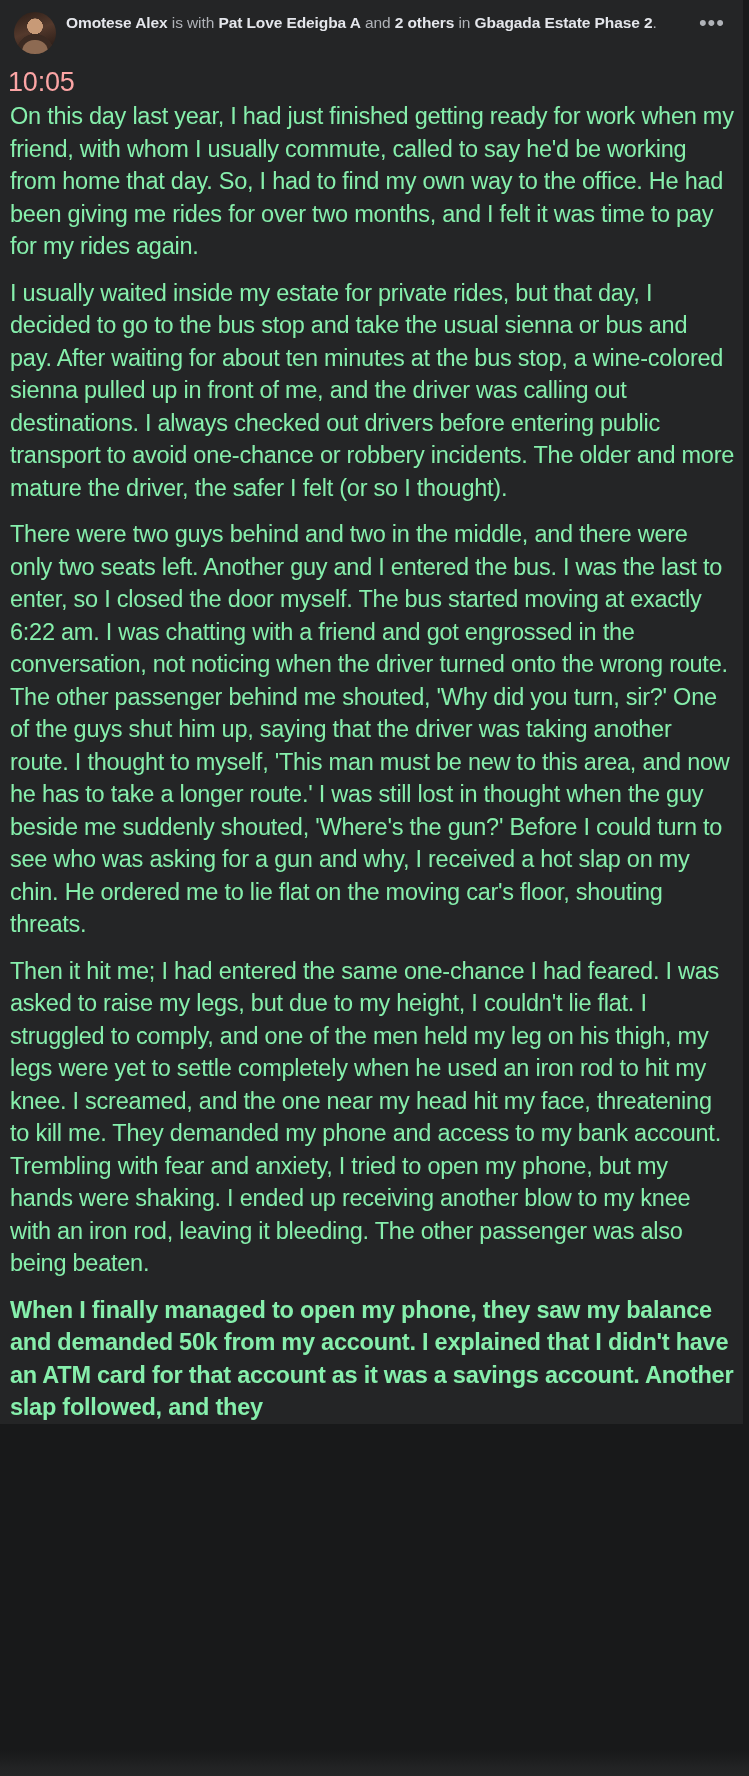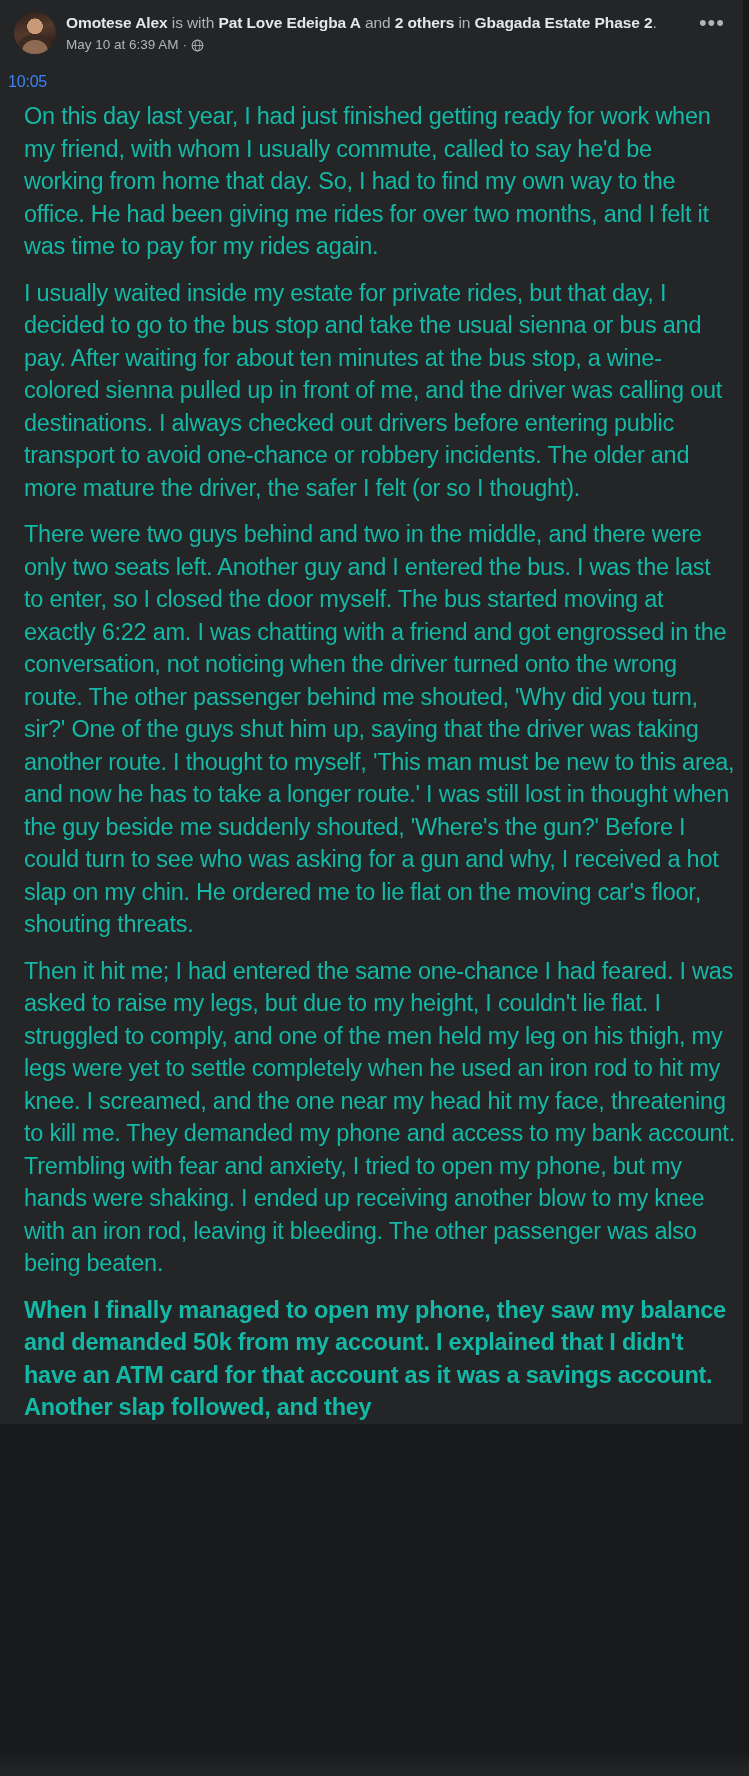--- a/index.html
+++ b/index.html
@@ -83,34 +83,34 @@
     flex: 0 0 auto;
     color: #b0b3b8;
     font-size: 22px;
     line-height: 18px;
     padding: 2px 4px 0 10px;
     letter-spacing: 1px;
     cursor: pointer;
     user-select: none;
   }
   .timestamp-line {
-    font-size: 16px;
+    font-size: 27px;
     line-height: 28px;
-    color: #3b82f6;
+    color: #fca5a5;
     padding: 10px 8px 4px 8px;
     letter-spacing: -0.2px;
   }
   .post-body {
     padding: 0 8px 0 8px;
   }
   .post-body p {
-    margin: 0 0 14px 16px;
+    margin: 0 0 14px 2px;
     font-size: 23.5px;
     line-height: 32.5px;
-    color: #14b8a6;
+    color: #86efac;
     letter-spacing: -0.25px;
     word-spacing: 0px;
   }
   .post-body p:last-child { margin-bottom: 0; font-weight: bold; }
   .fade-bottom {
     position: absolute;
     left: 0;
     right: 0;
     bottom: 0;
     height: 26px;
@@ -122,31 +122,20 @@
 <body>
 
 <div class="post">
 
   <div class="post-header">
     <div class="avatar"></div>
 
     <div class="header-text">
       <div class="byline"><span class="name">Omotese Alex</span> <span>is with</span> <span class="name">Pat Love Edeigba A</span> <span>and</span> <span class="name">2 others</span> <span>in</span> <span class="name">Gbagada Estate Phase 2</span><span>.</span></div>
 
-      <div class="meta">
-        <span>May 10 at 6:39 AM</span>
-        <span>·</span>
-        <span class="globe-icon">
-          <svg viewBox="0 0 16 16" width="13" height="13" aria-hidden="true">
-            <circle cx="8" cy="8" r="6.6" fill="none" stroke="#b0b3b8" stroke-width="1.3"></circle>
-            <ellipse cx="8" cy="8" rx="2.9" ry="6.6" fill="none" stroke="#b0b3b8" stroke-width="1.1"></ellipse>
-            <line x1="1.4" y1="8" x2="14.6" y2="8" stroke="#b0b3b8" stroke-width="1.1"></line>
-          </svg>
-        </span>
-      </div>
     </div>
 
     <div class="more-btn">•••</div>
   </div>
 
   <div class="timestamp-line">10:05</div>
 
   <div class="post-body">
     <p>On this day last year, I had just finished getting ready for work when my friend, with whom I usually commute, called to say he'd be working from home that day. So, I had to find my own way to the office. He had been giving me rides for over two months, and I felt it was time to pay for my rides again.</p>
     <p>I usually waited inside my estate for private rides, but that day, I decided to go to the bus stop and take the usual sienna or bus and pay. After waiting for about ten minutes at the bus stop, a wine-colored sienna pulled up in front of me, and the driver was calling out destinations. I always checked out drivers before entering public transport to avoid one-chance or robbery incidents. The older and more mature the driver, the safer I felt (or so I thought).</p>

